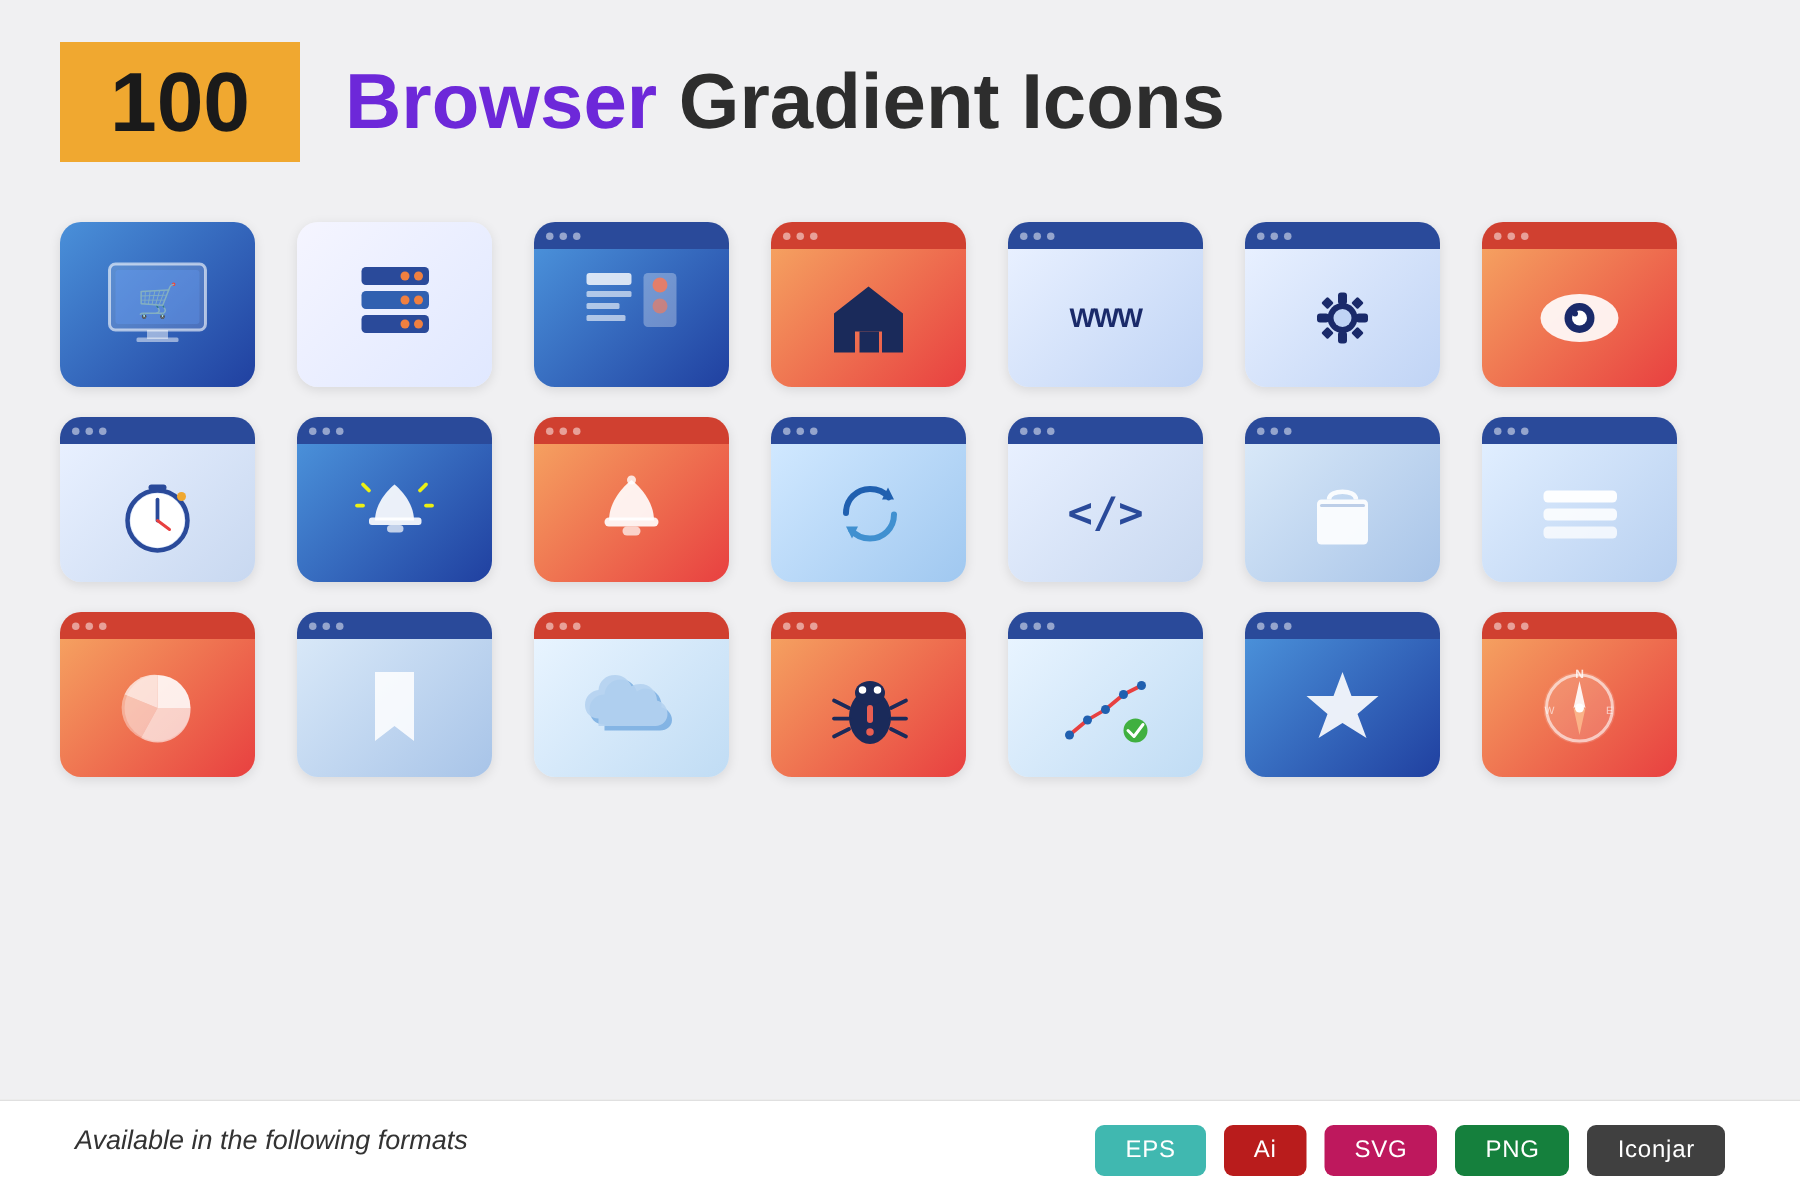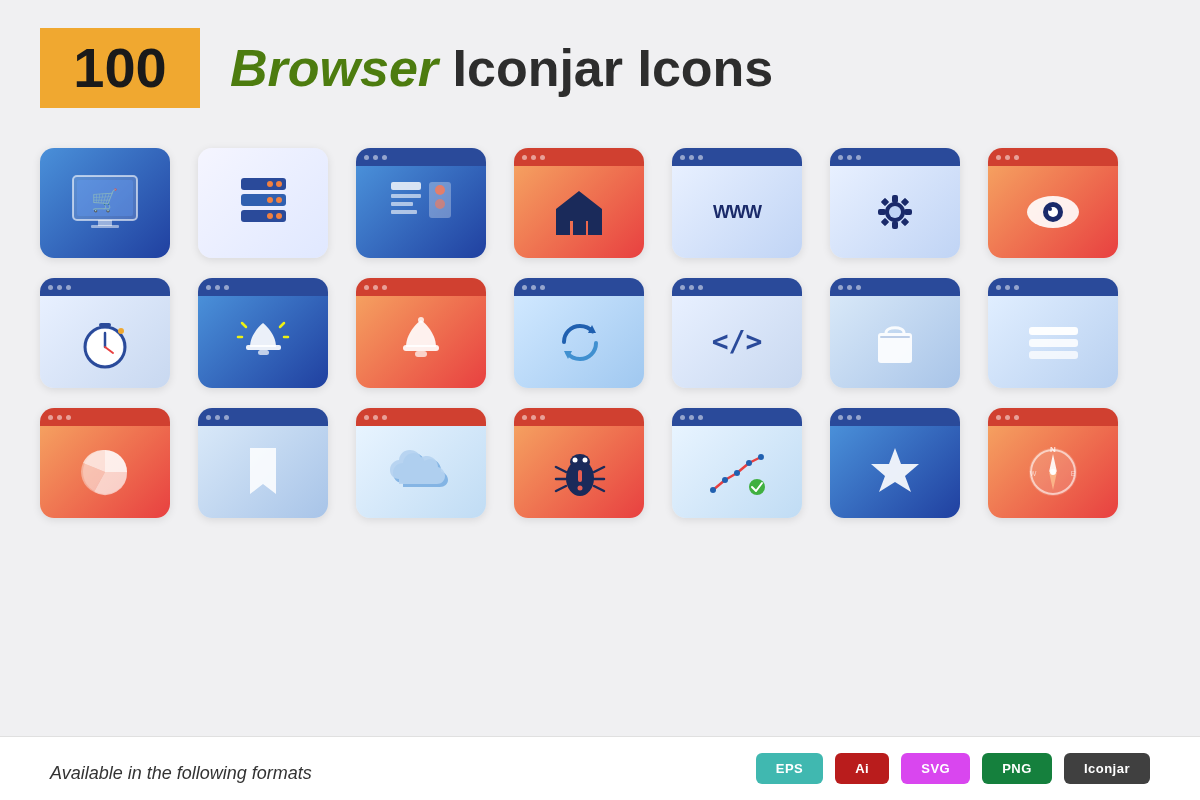--- a/index.html
+++ b/index.html
@@ -39,22 +39,21 @@
       text-align: center;
     }
 
     .title {
       font-size: 52px;
       font-weight: 700;
       color: #2d2d2d;
     }
 
     .title span.browser {
-      color: #4d7c0f;
-      font-style: italic;
+      color: #6d28d9;
     }
 
     
     .icons-section {
       flex: 1;
       padding: 10px 40px 10px 40px;
       display: flex;
       flex-direction: column;
       gap: 0;
     }
@@ -109,49 +108,49 @@
 
     
     .bar-blue { background: #2a4a9a; }
     .bar-orange { background: #d04030; }
 
     
     .footer {
       background: white;
       padding: 16px 50px;
       display: flex;
-      align-items: flex-end;
+      align-items: flex-start;
       justify-content: space-between;
       border-top: 1px solid #e0e0e0;
     }
 
     .footer-text {
       font-size: 18px;
       color: #333;
       font-style: italic;
     }
 
     .format-badges {
       display: flex;
       gap: 12px;
       align-items: center;
     }
 
     .format-badge {
       padding: 8px 20px;
       border-radius: 6px;
       color: white;
-      font-size: 13px;
-      font-weight: 700;
+      font-size: 16px;
+      font-weight: 400;
       letter-spacing: 0.5px;
     }
 
     .badge-eps { background: #40b8b0; }
     .badge-ai { background: #b91c1c; }
-    .badge-svg { background: #d946ef; }
+    .badge-svg { background: #be185d; }
     .badge-png { background: #15803d; }
     .badge-iconjar { background: #404040; }
 
     
     .plain-card {
       width: 130px;
       height: 110px;
       border-radius: 14px;
       display: flex;
       align-items: center;
@@ -164,21 +163,21 @@
 </head>
 <body>
 
 <div class="container">
 
   <div class="header">
     <div class="number-badge">
       <span>100</span>
     </div>
     <div class="title">
-      <span class="browser">Browser</span><span> Iconjar Icons</span>
+      <span class="browser">Browser</span><span> Gradient Icons</span>
     </div>
   </div>
 
   <div class="icons-section">
 
     <div class="icons-row">
 
       <div class="plain-card grad-blue">
         <svg width="80" height="70" viewBox="0 0 80 70">
 

